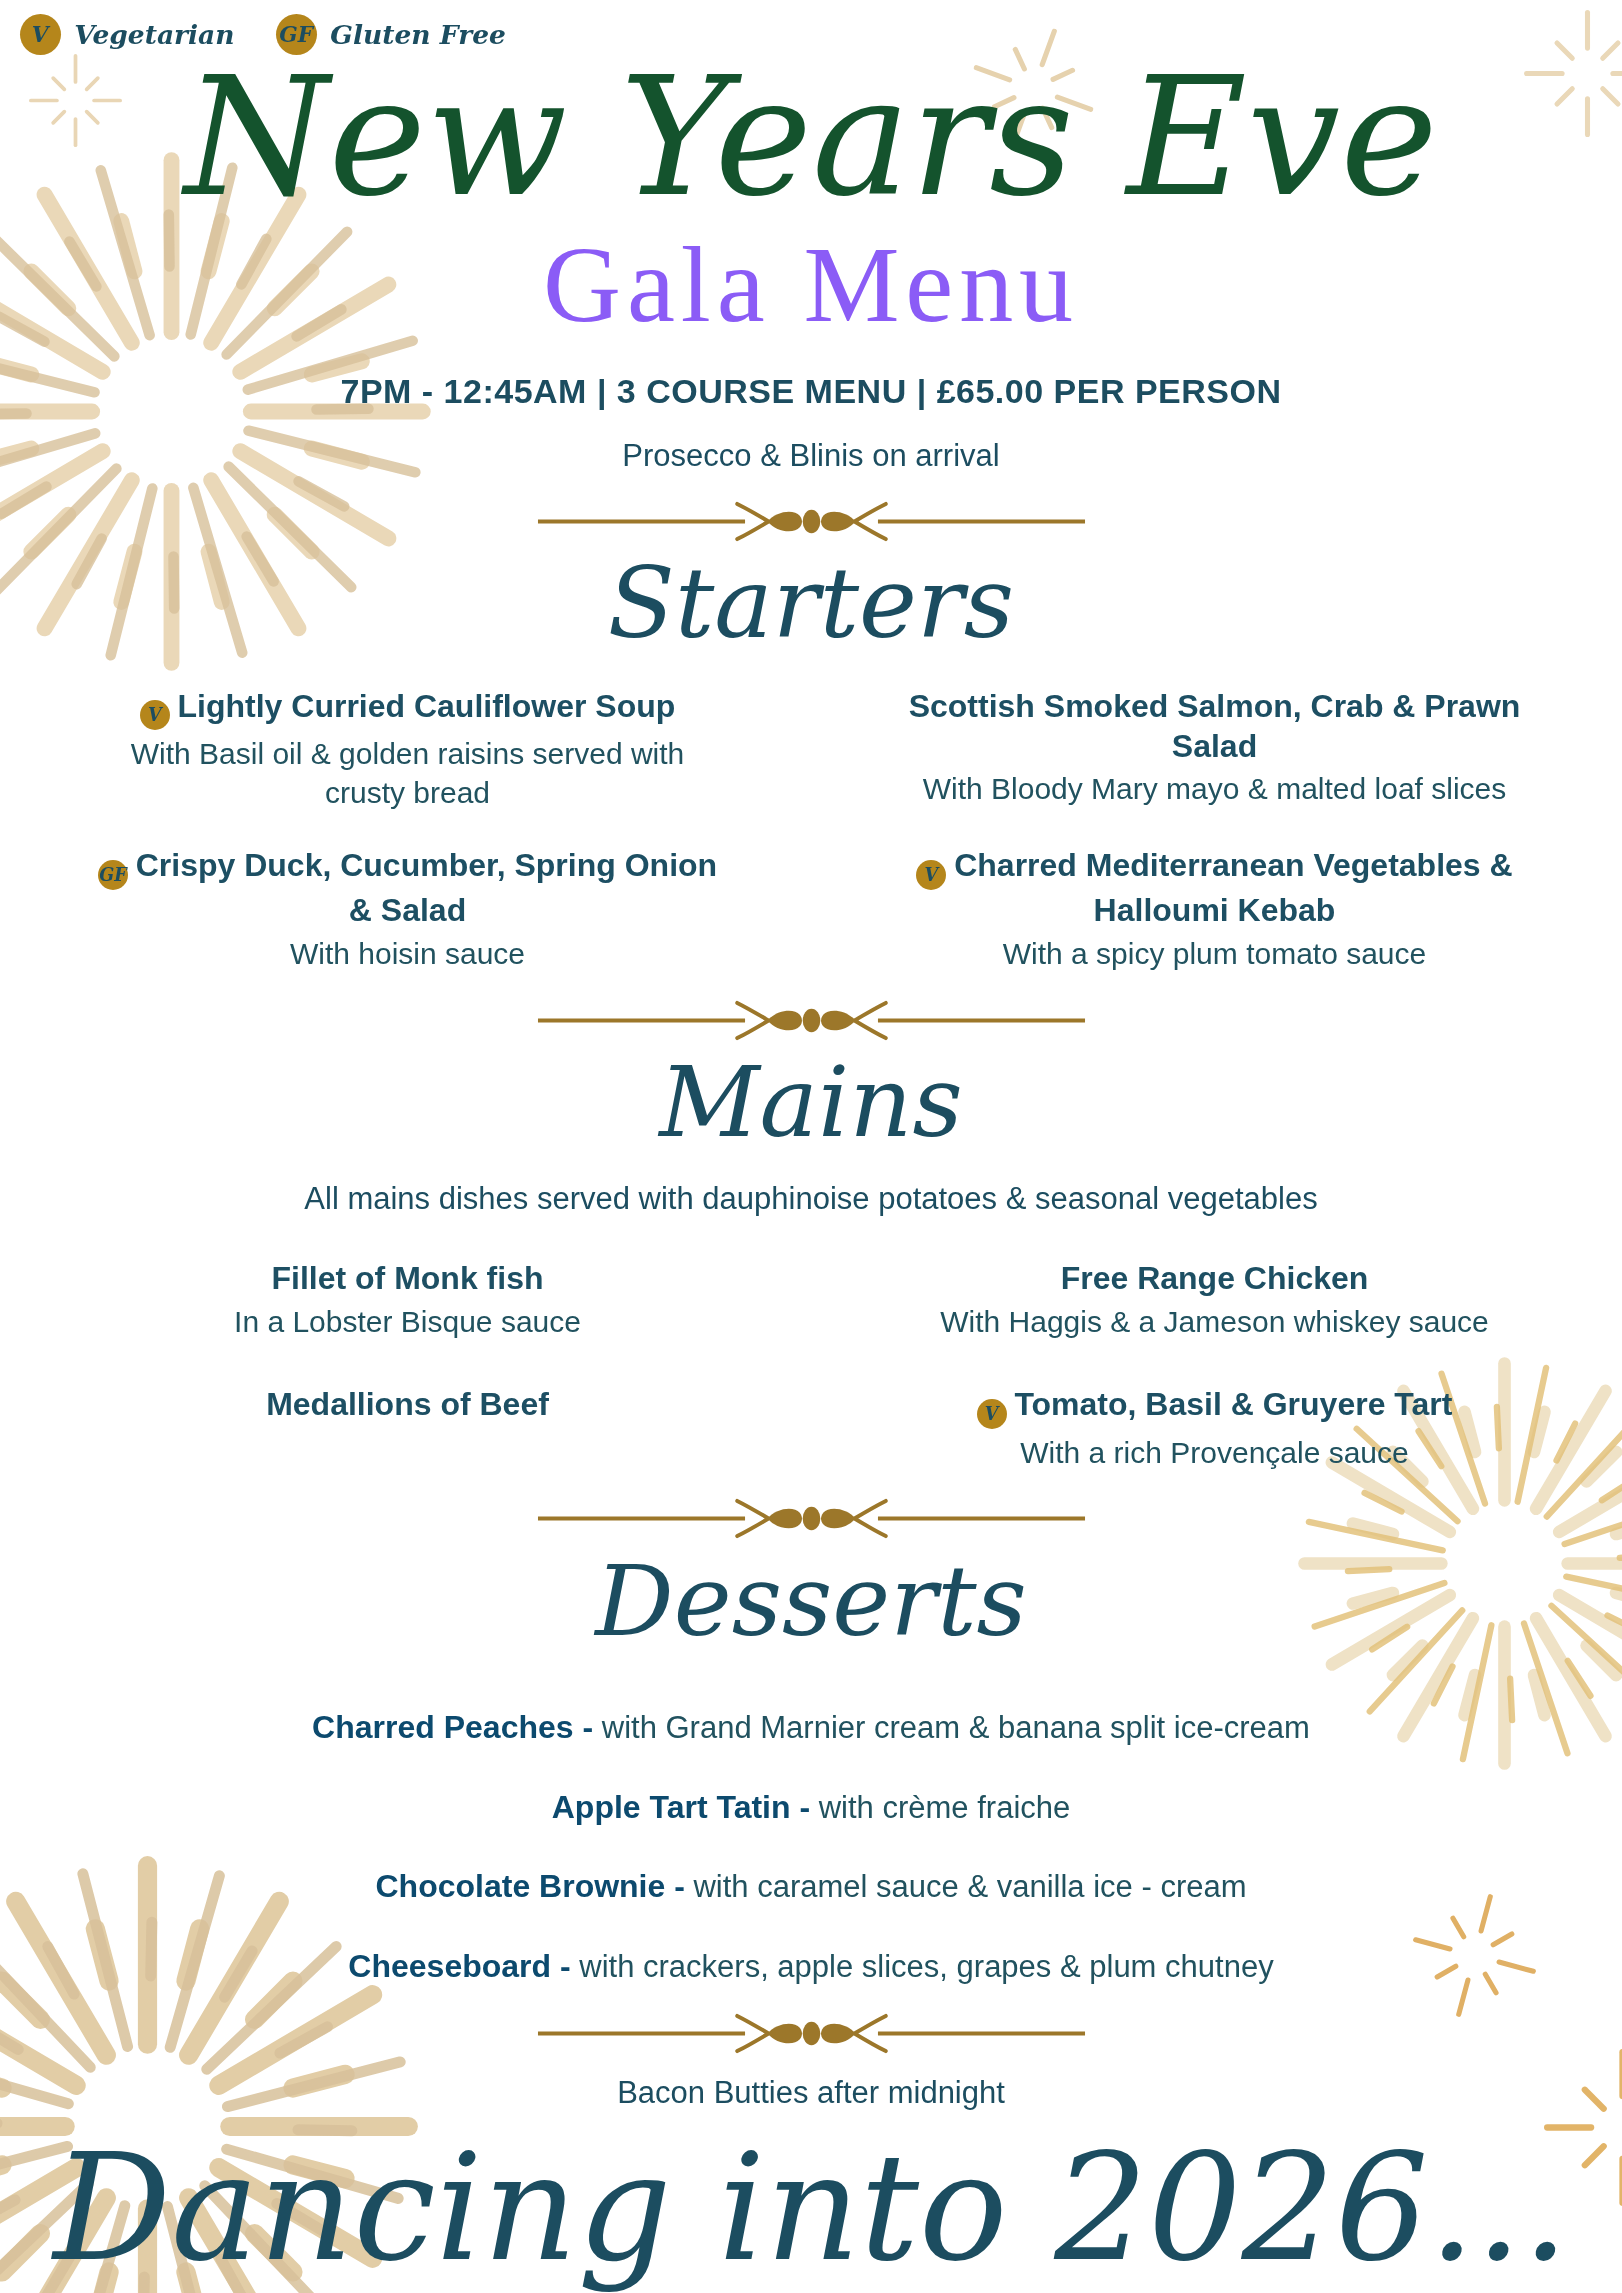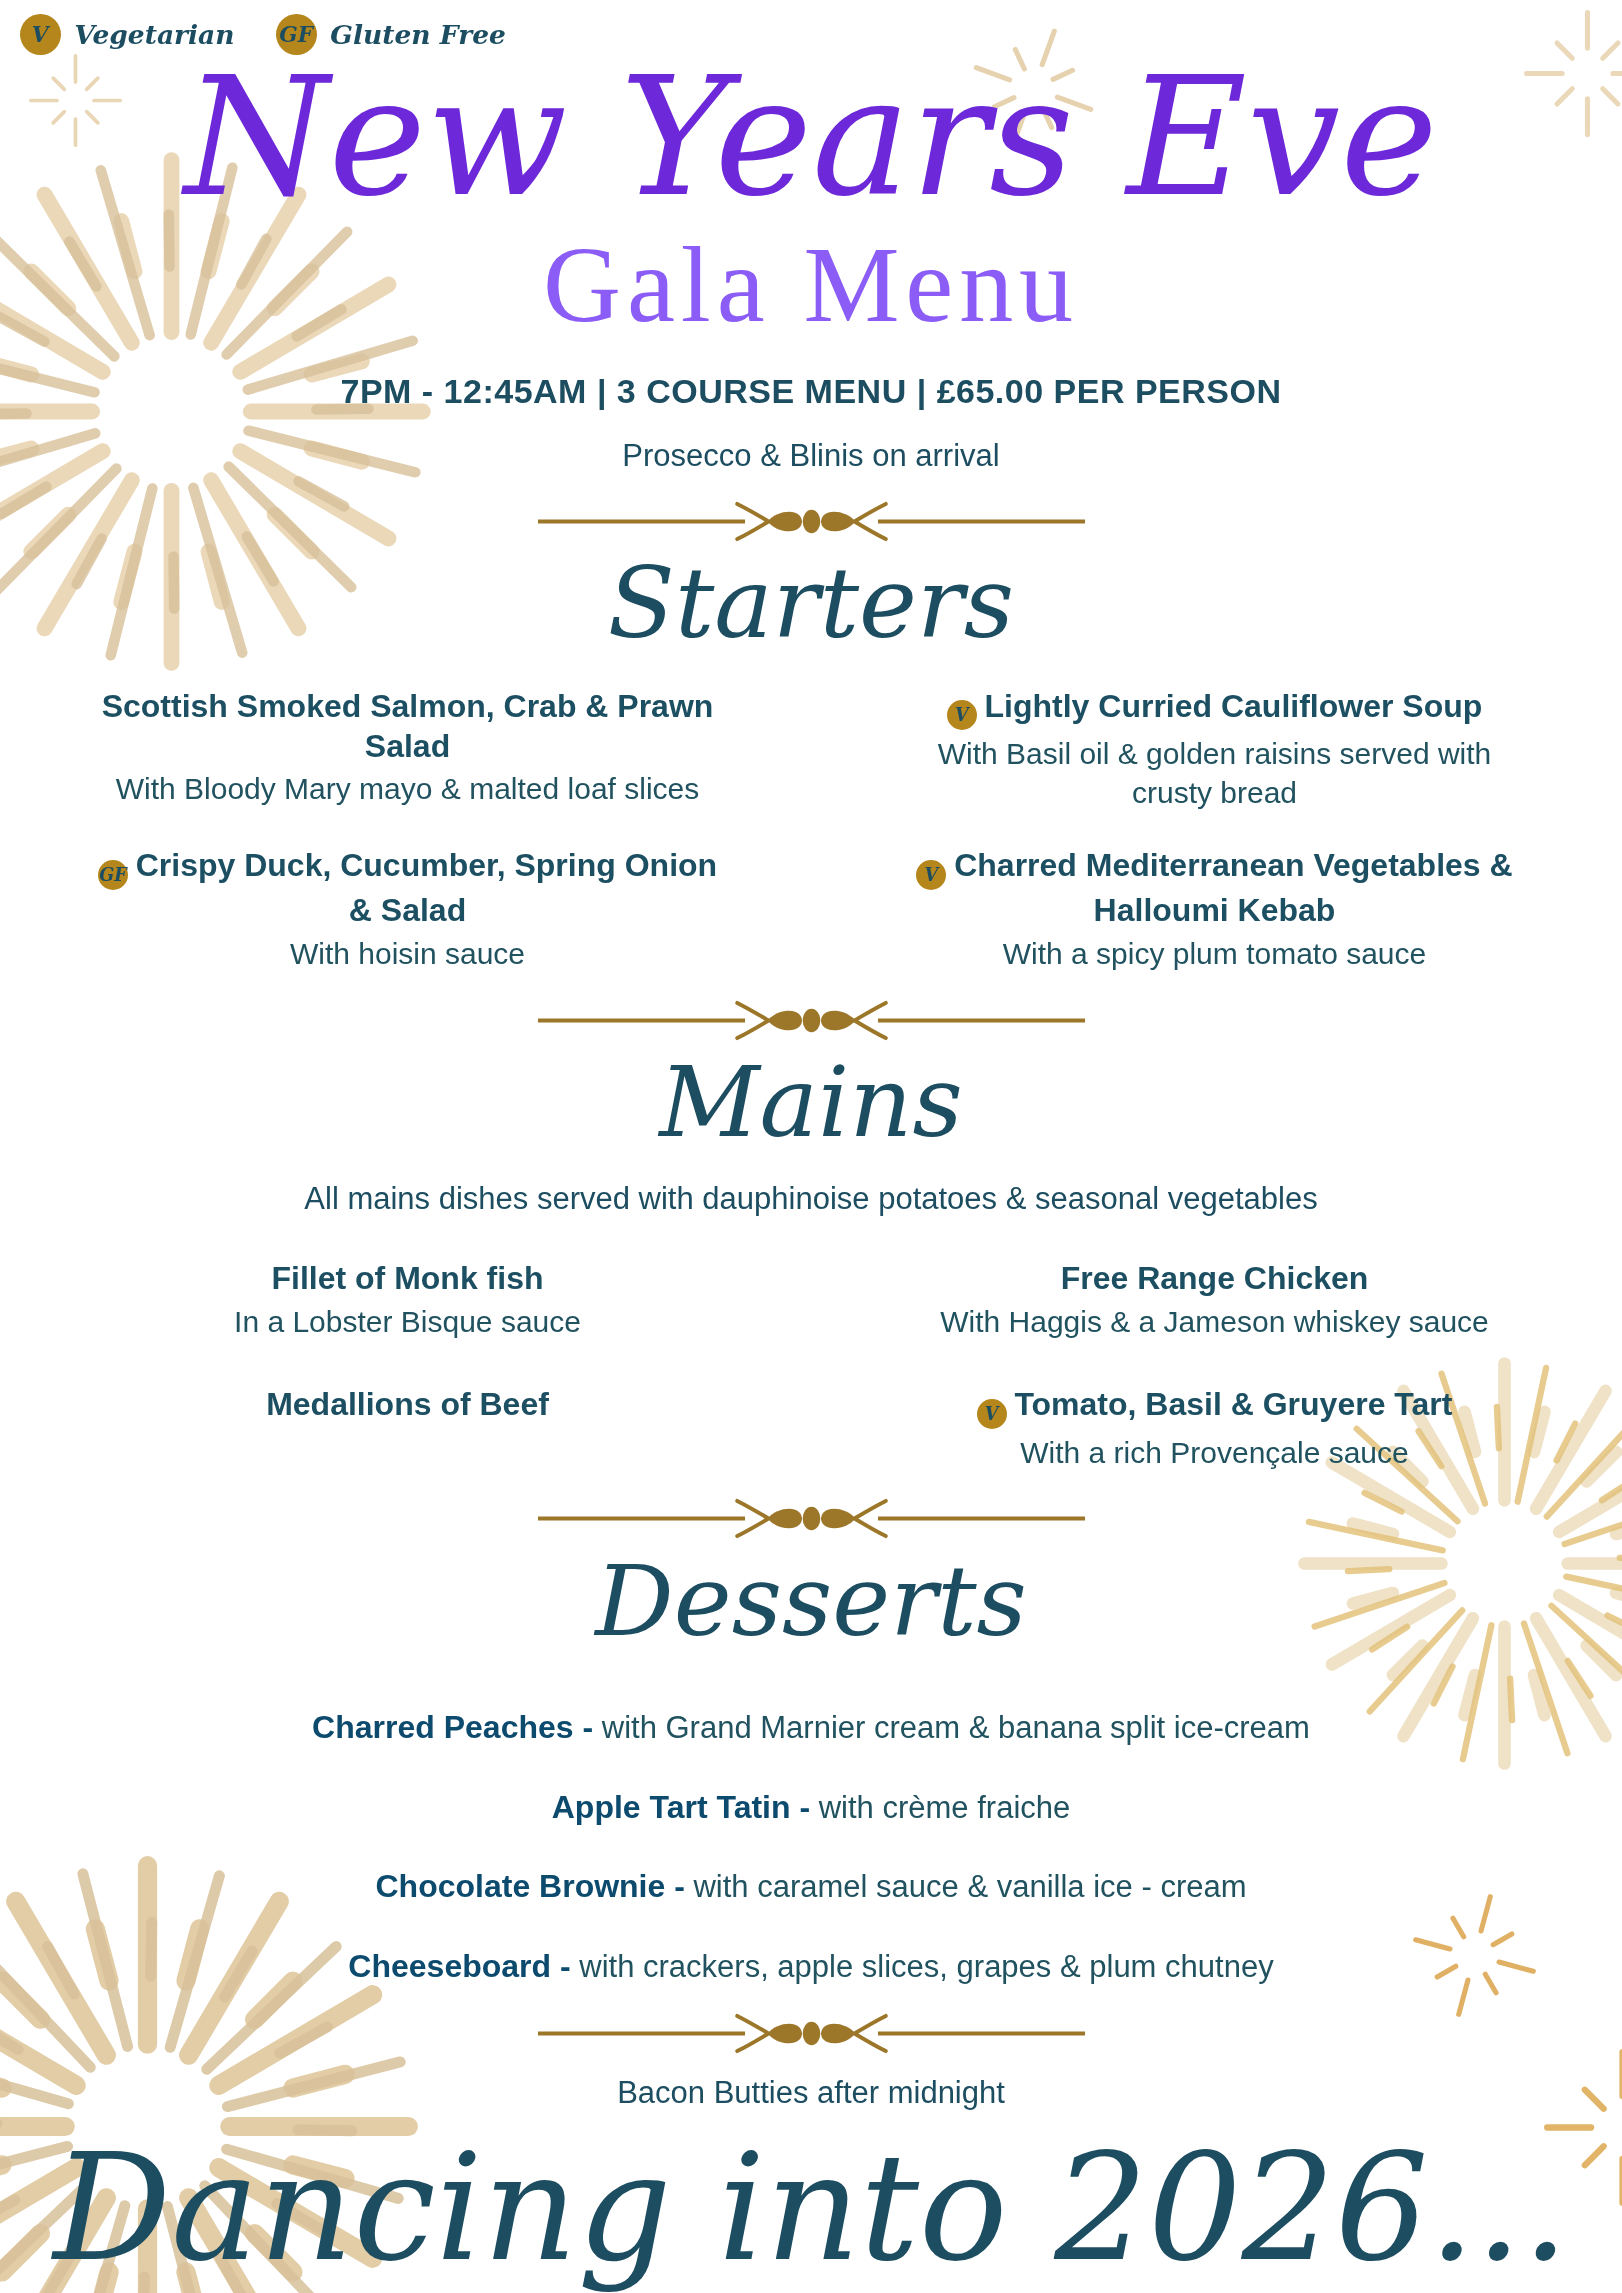--- a/index.html
+++ b/index.html
@@ -28,21 +28,21 @@
   .round-badge {
     display:inline-flex; align-items:center; justify-content:center;
     width:41px; height:41px; border-radius:50%; background:#b5861b;
     color:#1c4d60; font-family:"DejaVu Serif", serif; font-style:italic;
     font-weight:bold; font-size:21.6px; flex:0 0 auto;
   }
   
   .content { position:relative; z-index:2; text-align:center; }
   .title-script {
     margin:25.5px 0 0; font-family:"DejaVu Serif", serif; font-style:italic;
-    font-weight:normal; font-size:165px; line-height:1.35; color:#6d28d9;
+    font-weight:normal; font-size:165px; line-height:1.35; color:#14532d;
   }
   .title-sub {
     margin:-17.6px 0 0; font-family:"Liberation Serif", serif; font-weight:normal;
     font-size:108px; line-height:1.0; color:#8b5cf6; letter-spacing:5.9px;
   }
   .info-line { margin:33px 0 0; font-size:34px; font-weight:bold; letter-spacing:0.5px; }
   .arrival   { margin:27.4px 0 0; font-size:31px; }
   .divider   { display:block; margin:25.5px auto 0; width:549px; height:43px; }
   .script-heading {
     font-family:"DejaVu Serif", serif; font-style:italic; font-weight:normal;
@@ -179,26 +179,26 @@
     <div class="arrival">Prosecco &amp; Blinis on arrival</div>
 
     <svg class="divider" viewBox="0 0 560 44">
       <use href="#orn-divider"></use>
     </svg>
 
     <div class="script-heading">Starters</div>
 
     <div class="two-col">
       <div class="dish">
+        <div class="dish-name"><span class="dish-badge">V</span><span>Lightly Curried Cauliflower Soup</span></div>
+        <div class="dish-desc">With Basil oil &amp; golden raisins served with crusty bread</div>
+      </div>
+      <div class="dish">
         <div class="dish-name"><span>Scottish Smoked Salmon, Crab &amp; Prawn Salad</span></div>
         <div class="dish-desc">With Bloody Mary mayo &amp; malted loaf slices</div>
-      </div>
-      <div class="dish">
-        <div class="dish-name"><span class="dish-badge">V</span><span>Lightly Curried Cauliflower Soup</span></div>
-        <div class="dish-desc">With Basil oil &amp; golden raisins served with crusty bread</div>
       </div>
       <div class="dish">
         <div class="dish-name"><span class="dish-badge">GF</span><span>Crispy Duck, Cucumber, Spring Onion &amp; Salad</span></div>
         <div class="dish-desc">With hoisin sauce</div>
       </div>
       <div class="dish">
         <div class="dish-name"><span class="dish-badge">V</span><span>Charred Mediterranean Vegetables &amp; Halloumi Kebab</span></div>
         <div class="dish-desc">With a spicy plum tomato sauce</div>
       </div>
     </div>

